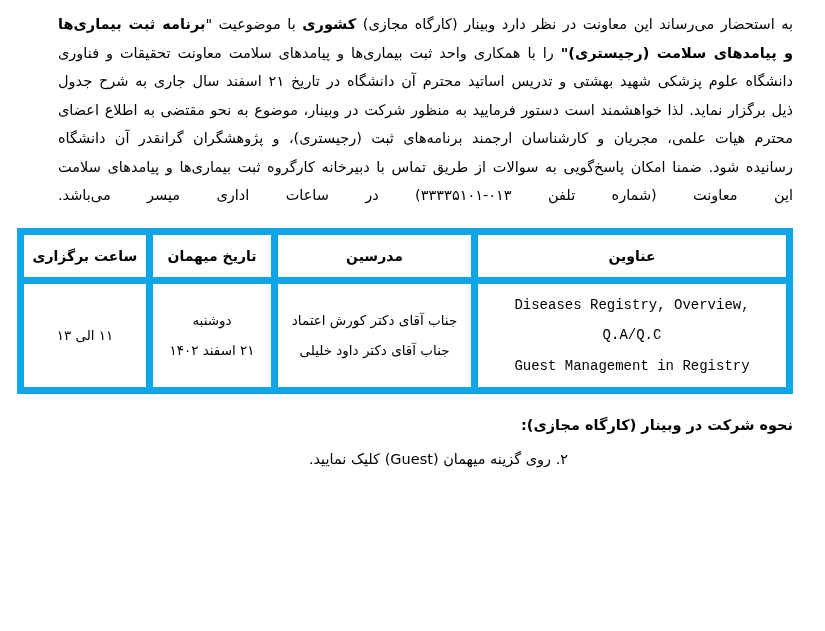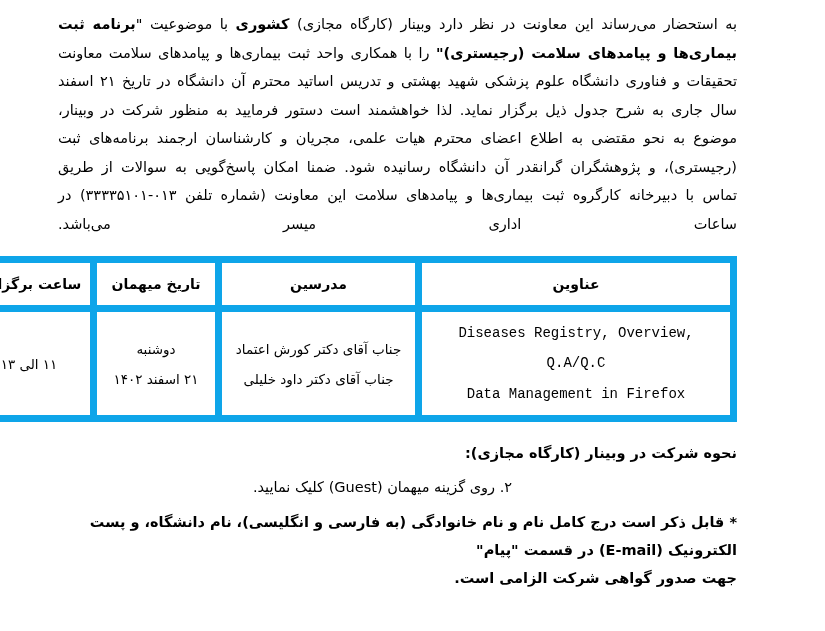--- a/index.html
+++ b/index.html
@@ -12,21 +12,21 @@
     height: 631px;
     font-family: "DejaVu Sans", "Liberation Sans", sans-serif;
     color: #000000;
     overflow: hidden;
   }
   .page {
     width: 825px;
     height: 631px;
     position: relative;
     box-sizing: border-box;
-    padding: 10px 88px 0 58px;
+    padding: 10px 32px 0 58px;
   }
 
   
   .intro {
     direction: rtl;
     text-align: justify;
     text-align-last: justify;
     font-size: 14.5px;
     line-height: 28.5px;
     letter-spacing: 0px;
@@ -121,21 +121,21 @@
           <th class="col-time">ساعت برگزاری</th>
         </tr>
       </thead>
       <tbody>
         <tr>
           <td class="topic-cell">
             <div class="cell-lines">
               <span class="lat">Diseases Registry, Overview, Q.A/Q.C</span>
             </div>
             <div class="cell-lines">
-              <span class="lat">Data Management in Firefox</span>
+              <span class="lat">Guest Management in Registry</span>
             </div>
           </td>
           <td>
             <div class="cell-lines">جناب آقای دکتر کورش اعتماد</div>
             <div class="cell-lines">جناب آقای دکتر داود خلیلی</div>
           </td>
           <td>
             <div class="cell-lines">دوشنبه</div>
             <div class="cell-lines">۲۱ اسفند ۱۴۰۲</div>
           </td>
@@ -143,19 +143,15 @@
         </tr>
       </tbody>
     </table>
   </div>
 
   <div class="instructions">
     <div class="inst-head">نحوه شرکت در وبینار (کارگاه مجازی):</div>
     <ul class="inst-list">
       <li>۲. روی گزینه میهمان (Guest) کلیک نمایید.</li>
     </ul>
-    <div class="note">
-      <div>* قابل ذکر است درج کامل نام و نام خانوادگی (به فارسی و انگلیسی)، نام دانشگاه، و پست الکترونیک (E-mail) در قسمت "پیام"</div>
-      <div>جهت صدور گواهی شرکت الزامی است.</div>
-    </div>
   </div>
 
 </div>
 
 </body></html>

